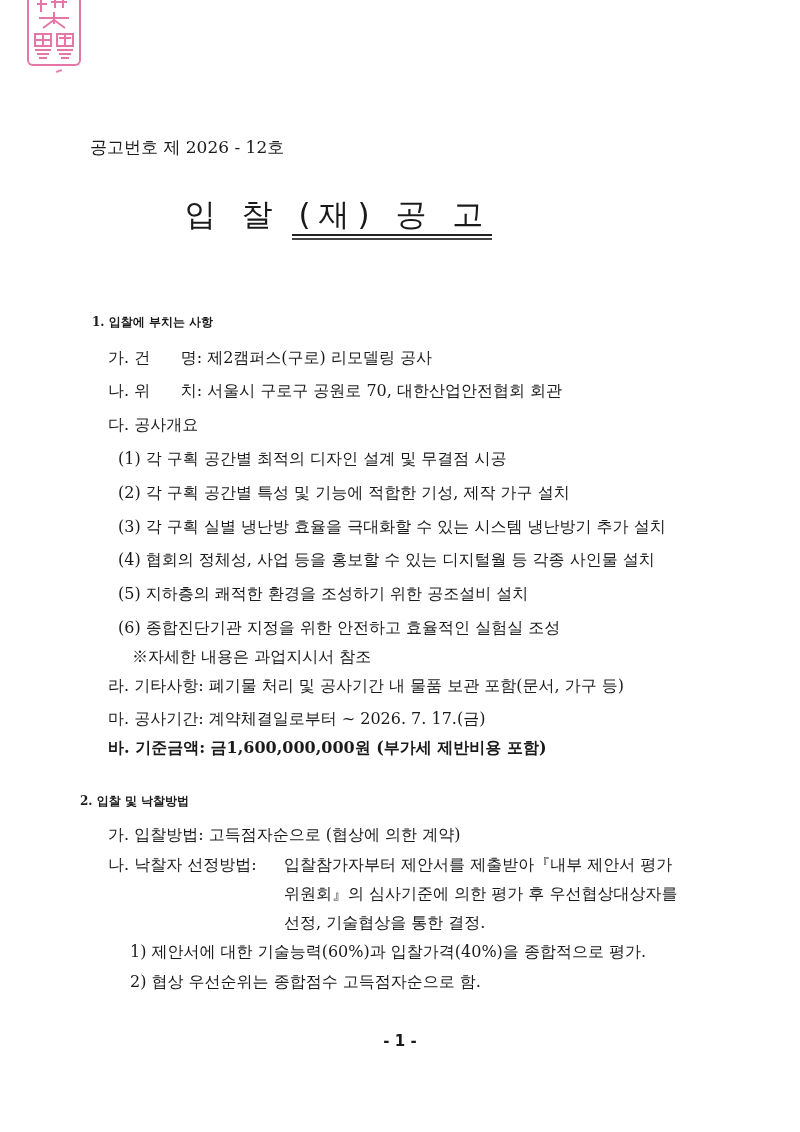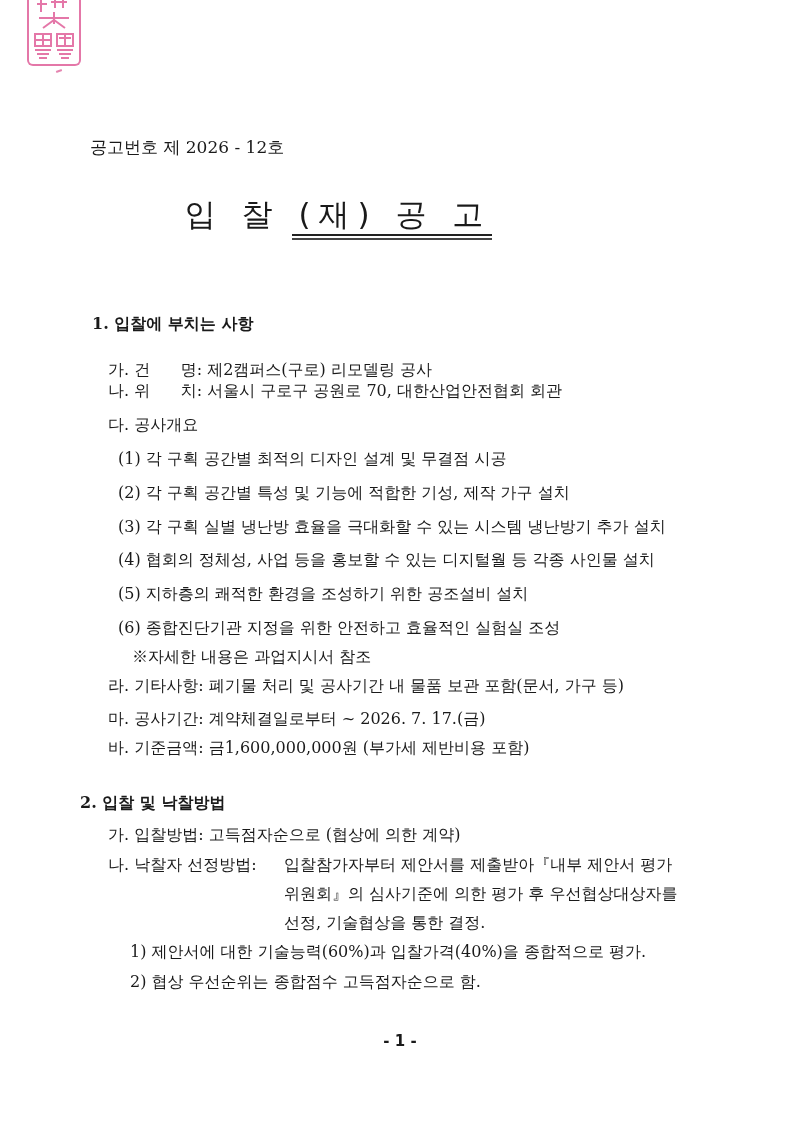--- a/index.html
+++ b/index.html
@@ -18,21 +18,21 @@
     .seal-tick { position: absolute; left: 56px; top: 70px; width: 6px; height: 2px; background: #e585b0; transform: rotate(-20deg); }
     .notice-no { left: 90px; top: 136px; font-size: 17px; }
     .title {
       left: 0; width: 676px; top: 194px; text-align: center;
       font-family: "DejaVu Sans", "Liberation Sans", sans-serif;
       font-size: 31px; letter-spacing: 8px; font-weight: normal;
     }
     .title-underline { position: absolute; left: 292px; top: 234px; width: 200px; height: 6px; }
     .title-underline .l1 { position: absolute; left: 0; top: 0; width: 100%; height: 2px; background: #222; }
     .title-underline .l2 { position: absolute; left: 0; top: 4px; width: 100%; height: 2px; background: #444; }
-    .sec { font-size: 16px; font-weight: bold; text-align: center; }
+    .sec { font-size: 12px; font-weight: bold; text-align: center; }
     .line { font-size: 16px; }
     .small { font-size: 16px; }
     .page-no { left: 0; width: 800px; text-align: center; top: 1032px; font-size: 15px; font-weight: bold;
       font-family: "DejaVu Sans", "Liberation Sans", sans-serif; }
   </style>
 </head>
 <body>
 
 <div class="seal">
   <svg viewBox="0 0 50 70">
@@ -51,35 +51,35 @@
 
 <div class="abs notice-no">공고번호 제 2026 - 12호</div>
 
 <div class="abs title">입 찰 (재) 공 고</div>
 <div class="title-underline">
   <div class="l1"></div>
     <div class="l2"></div>
 </div>
 
 <div class="abs sec" style="left:92px; top:314px;">1. 입찰에 부치는 사항</div>
-<div class="abs line" style="left:108px; top:348px; white-space:pre;margin-top:12px;">가. 건      명: 제2캠퍼스(구로) 리모델링 공사</div>
+<div class="abs line" style="left:108px; top:348px; white-space:pre;">가. 건      명: 제2캠퍼스(구로) 리모델링 공사</div>
 <div class="abs line" style="left:108px; top:381px; white-space:pre;">나. 위      치: 서울시 구로구 공원로 70, 대한산업안전협회 회관</div>
 <div class="abs line" style="left:108px; top:415px;">다. 공사개요</div>
 
 <div class="abs line" style="left:118px; top:449px;">(1) 각 구획 공간별 최적의 디자인 설계 및 무결점 시공</div>
 <div class="abs line" style="left:118px; top:483px;">(2) 각 구획 공간별 특성 및 기능에 적합한 기성, 제작 가구 설치</div>
 <div class="abs line" style="left:118px; top:517px;">(3) 각 구획 실별 냉난방 효율을 극대화할 수 있는 시스템 냉난방기 추가 설치</div>
 <div class="abs line" style="left:118px; top:550px;">(4) 협회의 정체성, 사업 등을 홍보할 수 있는 디지털월 등 각종 사인물 설치</div>
 <div class="abs line" style="left:118px; top:584px;">(5) 지하층의 쾌적한 환경을 조성하기 위한 공조설비 설치</div>
 <div class="abs line" style="left:118px; top:618px;">(6) 종합진단기관 지정을 위한 안전하고 효율적인 실험실 조성</div>
 <div class="abs small" style="left:132px; top:647px;">※자세한 내용은 과업지시서 참조</div>
 
 <div class="abs line" style="left:108px; top:676px;">라. 기타사항: 폐기물 처리 및 공사기간 내 물품 보관 포함(문서, 가구 등)</div>
 <div class="abs line" style="left:108px; top:709px;">마. 공사기간: 계약체결일로부터 ~ 2026. 7. 17.(금)</div>
-<div class="abs line" style="left:108px; top:738px; font-weight:normal;">바. 기준금액: 금1,600,000,000원 (부가세 제반비용 포함)</div>
+<div class="abs line" style="left:108px; top:738px; font-weight:bold;">바. 기준금액: 금1,600,000,000원 (부가세 제반비용 포함)</div>
 
 <div class="abs sec" style="left:80px; top:793px;">2. 입찰 및 낙찰방법</div>
 <div class="abs line" style="left:108px; top:825px;">가. 입찰방법: 고득점자순으로 (협상에 의한 계약)</div>
 <div class="abs line" style="left:108px; top:855px;">나. 낙찰자 선정방법:</div>
 <div class="abs line" style="left:284px; top:855px;">입찰참가자부터 제안서를 제출받아『내부 제안서 평가</div>
 <div class="abs line" style="left:284px; top:884px;">위원회』의 심사기준에 의한 평가 후 우선협상대상자를</div>
 <div class="abs line" style="left:284px; top:913px;">선정, 기술협상을 통한 결정.</div>
 
 <div class="abs line" style="left:130px; top:942px;">1) 제안서에 대한 기술능력(60%)과 입찰가격(40%)을 종합적으로 평가.</div>
 <div class="abs line" style="left:130px; top:972px;">2) 협상 우선순위는 종합점수 고득점자순으로 함.</div>

